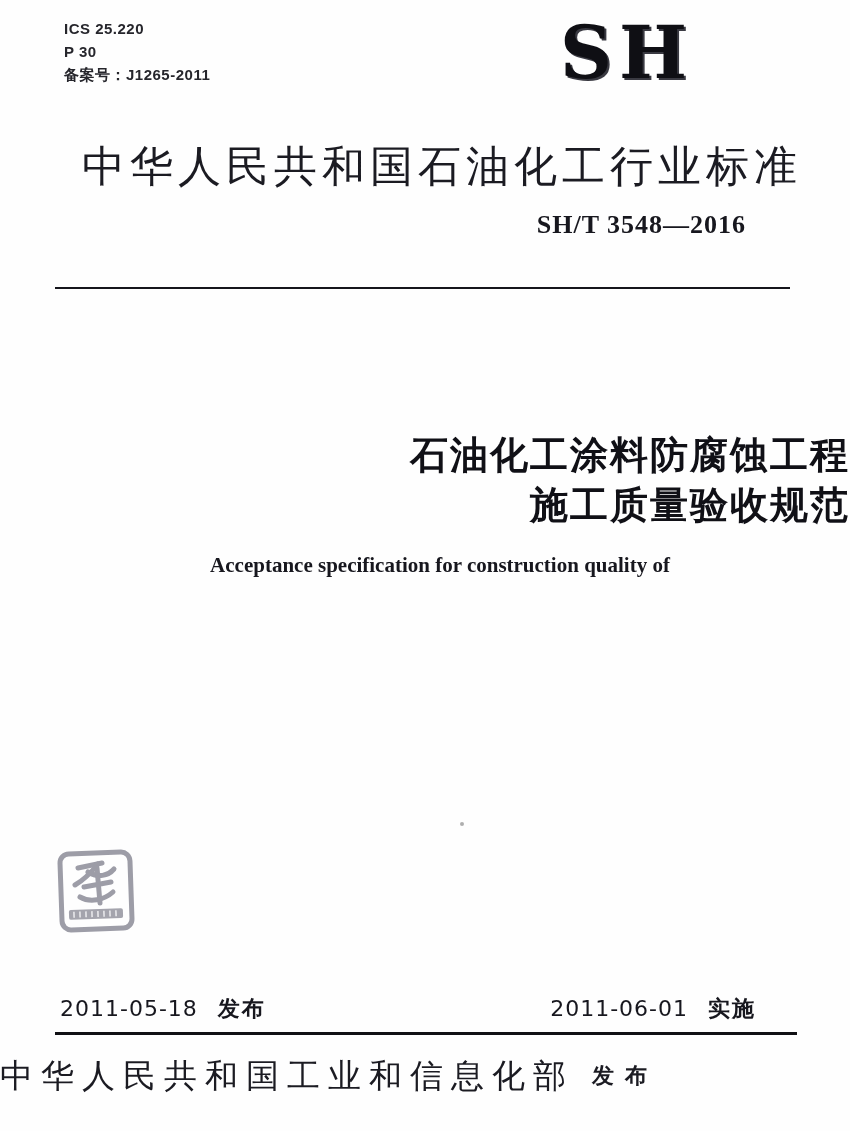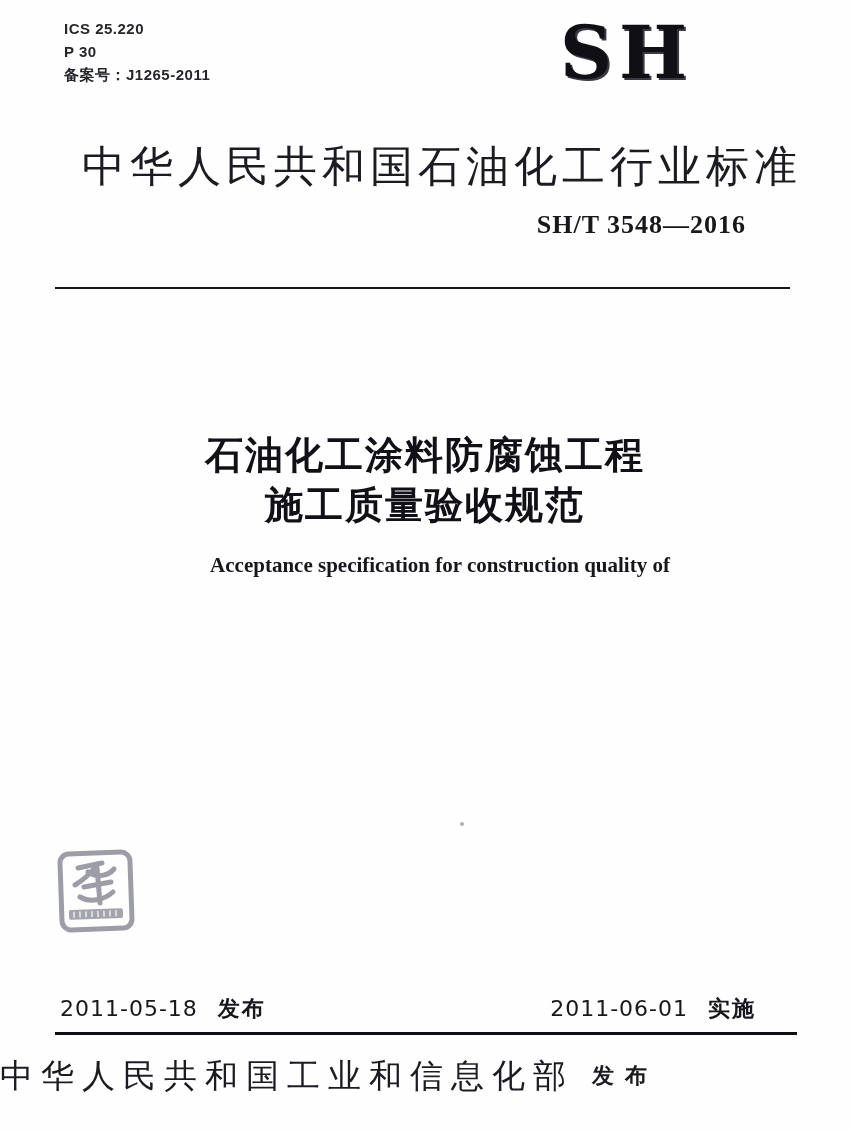--- a/index.html
+++ b/index.html
@@ -65,21 +65,21 @@
     top: 287px;
     width: 735px;
     height: 2px;
     background: #15151c;
   }
   
   .title-cn {
     position: absolute;
     left: 0; right: 0;
     top: 430px;
-    text-align: center;
+    text-align: right;
     font-family: "Liberation Sans", sans-serif;
     font-weight: bold;
     font-size: 38px;
     line-height: 50px;
     letter-spacing: 2px;
     color: #101016;
   }
   .title-en {
     position: absolute;
     left: 0; right: 0;

